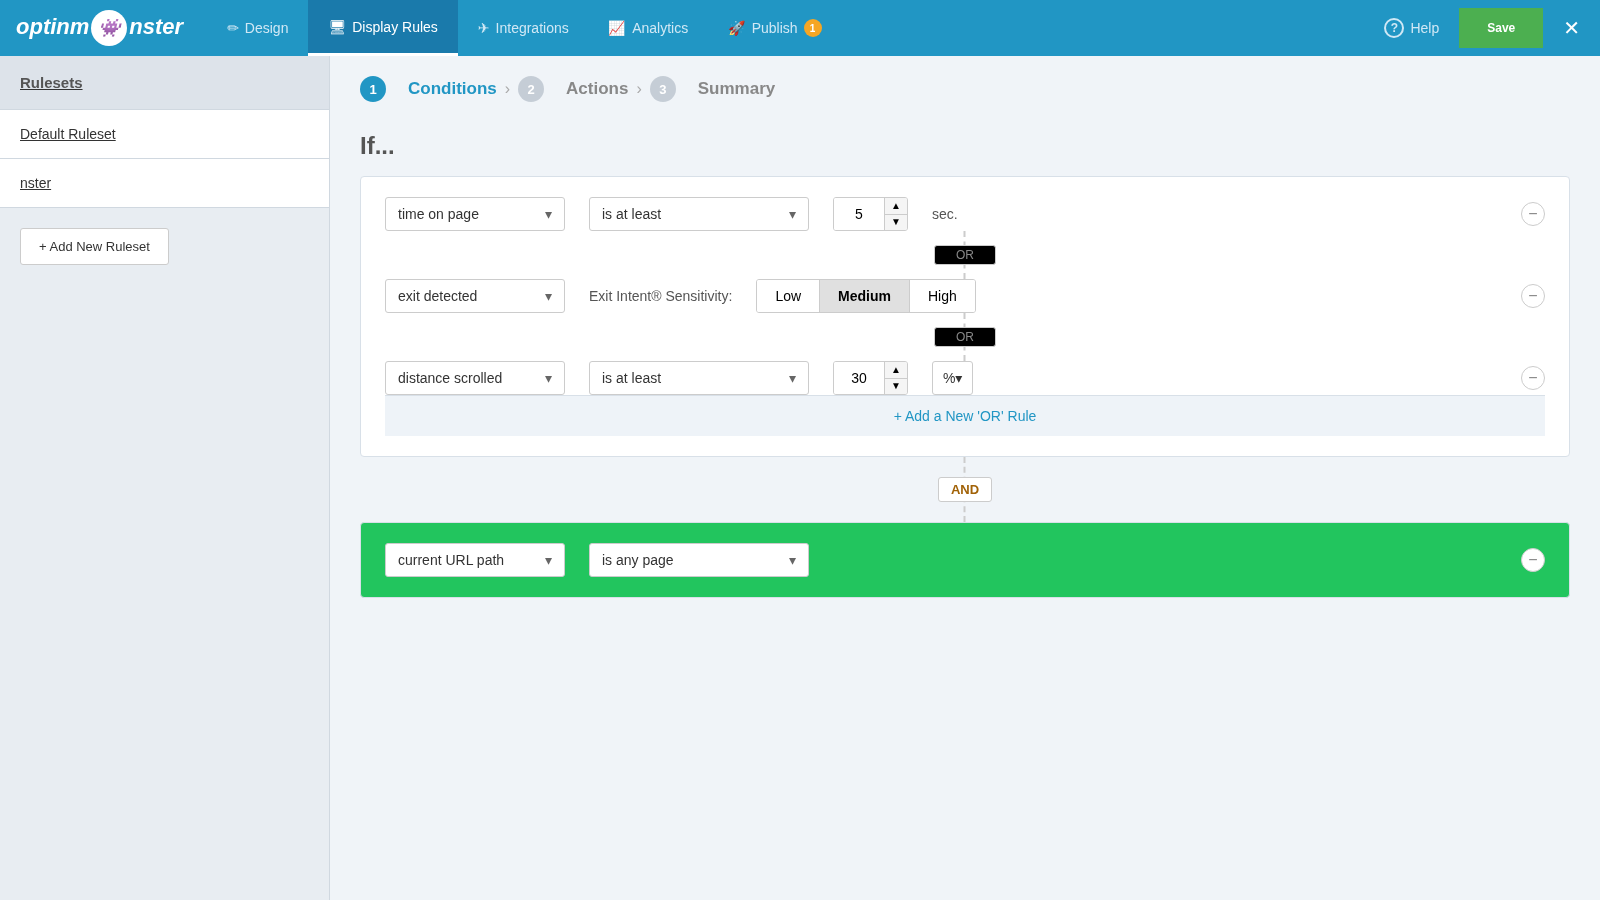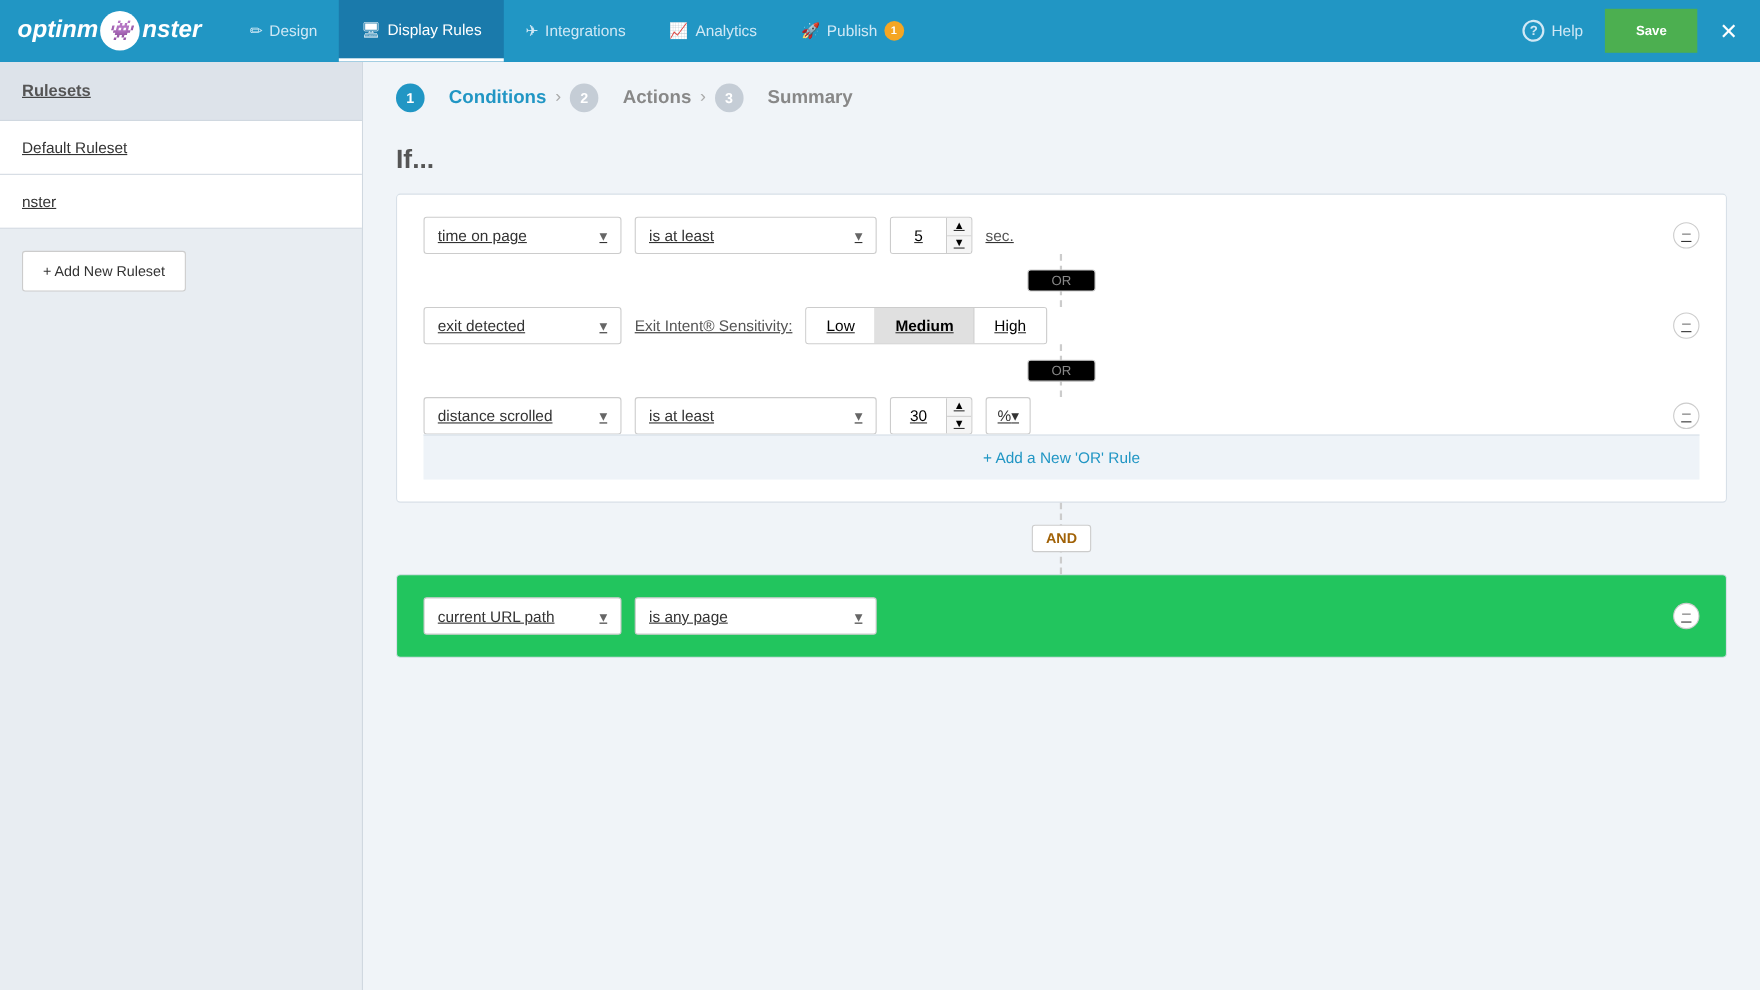--- a/index.html
+++ b/index.html
@@ -208,23 +208,22 @@
       background: #fff;
       border: 1px solid #d8e0e8;
       border-radius: 4px;
       padding: 20px 24px;
       margin-bottom: 0;
     }
 
     .rule-row {
       display: flex;
       align-items: center;
-      gap: 12px;
+      gap: 24px;
       margin-bottom: 0;
-      text-decoration: underline;
     }
 
     .select-field {
       display: flex;
       align-items: center;
       border: 1px solid #ccc;
       border-radius: 3px;
       background: #fff;
       padding: 8px 12px;
       font-size: 14px;

